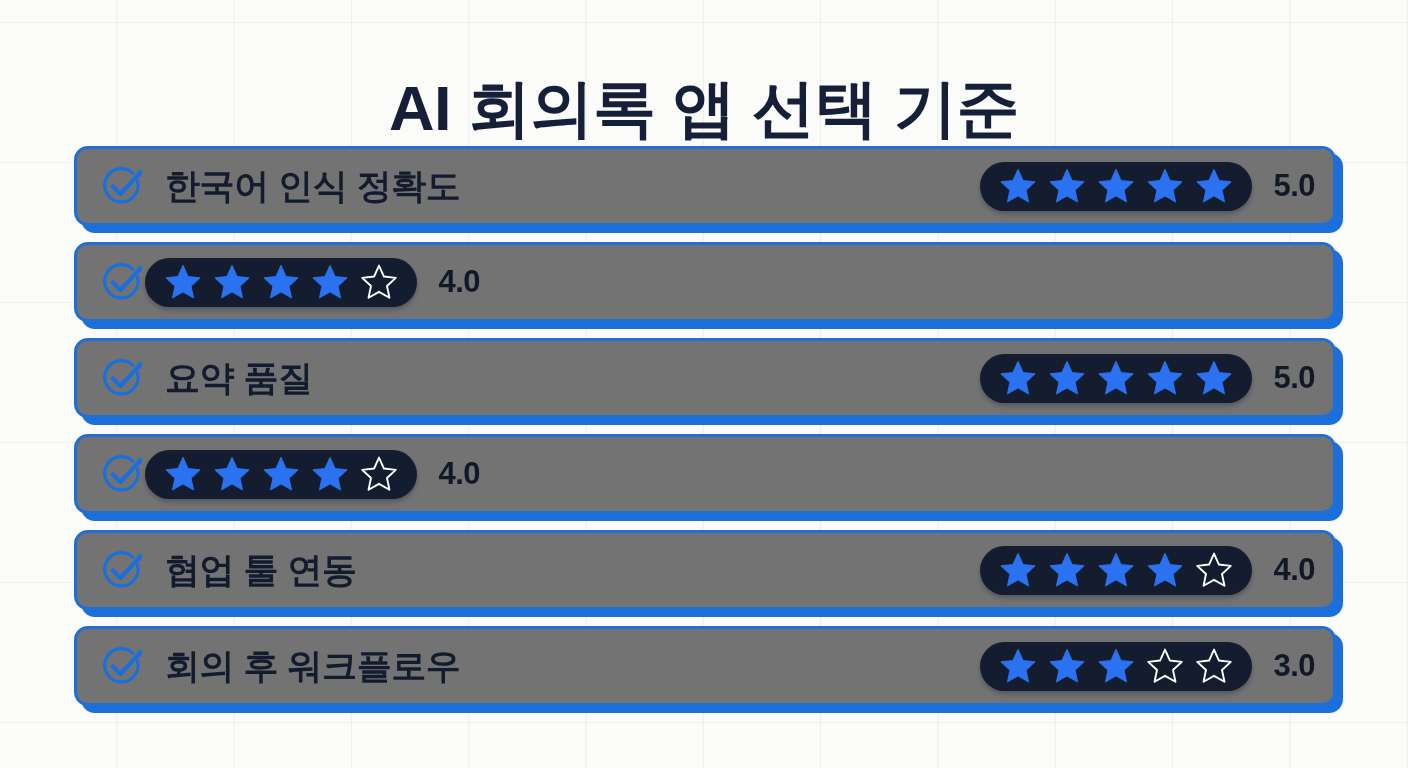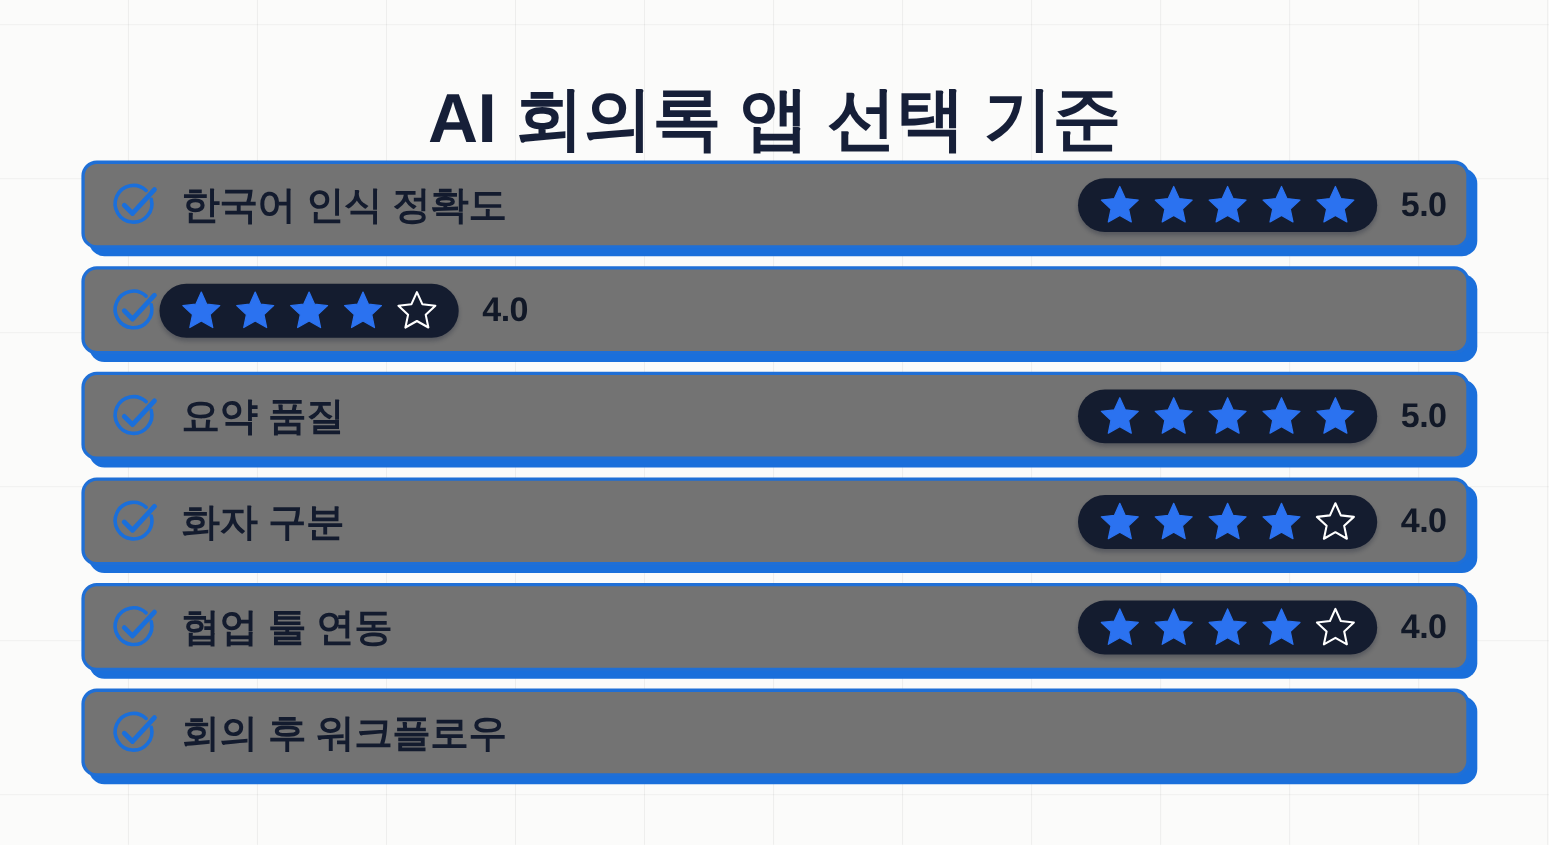--- a/index.html
+++ b/index.html
@@ -211,21 +211,20 @@
             </svg>
           </div>
           <div class="rating-value">5.0</div>
         </div>
       </div>
       <div class="criterion-row">
         <svg viewBox="0 0 48 48" class="check-icon">
           <path d="M 35.3 10.6 A 17.4 17.4 0 1 0 40.2 18.9" fill="none" stroke="#1a6fdb" stroke-width="3.4" stroke-linecap="round"></path>
           <path d="M 14.6 24.6 L 22.4 32.4 L 43.2 9.8" fill="none" stroke="#1a6fdb" stroke-width="4.6" stroke-linecap="round" stroke-linejoin="round"></path>
         </svg>
-        <div class="criterion-label">화자 구분</div>
         <div class="rating-group">
           <div class="star-pill">
             <svg viewBox="0 0 48 48" class="star-icon">
               <path d="M 24 3.2 L 30.25 17.1 L 45.2 18.8 L 34.1 29.1 L 37.2 43.9 L 24 36.4 L 10.8 43.9 L 13.9 29.1 L 2.8 18.8 L 17.75 17.1 Z" stroke-linejoin="round" fill="#2b72f0" stroke="#2b72f0" stroke-width="1.4"></path>
             </svg>
             <svg viewBox="0 0 48 48" class="star-icon">
               <path d="M 24 3.2 L 30.25 17.1 L 45.2 18.8 L 34.1 29.1 L 37.2 43.9 L 24 36.4 L 10.8 43.9 L 13.9 29.1 L 2.8 18.8 L 17.75 17.1 Z" stroke-linejoin="round" fill="#2b72f0" stroke="#2b72f0" stroke-width="1.4"></path>
             </svg>
             <svg viewBox="0 0 48 48" class="star-icon">
               <path d="M 24 3.2 L 30.25 17.1 L 45.2 18.8 L 34.1 29.1 L 37.2 43.9 L 24 36.4 L 10.8 43.9 L 13.9 29.1 L 2.8 18.8 L 17.75 17.1 Z" stroke-linejoin="round" fill="#2b72f0" stroke="#2b72f0" stroke-width="1.4"></path>
@@ -266,16 +265,36 @@
           </div>
           <div class="rating-value">4.0</div>
         </div>
       </div>
       <div class="criterion-row">
         <svg viewBox="0 0 48 48" class="check-icon">
           <path d="M 35.3 10.6 A 17.4 17.4 0 1 0 40.2 18.9" fill="none" stroke="#1a6fdb" stroke-width="3.4" stroke-linecap="round"></path>
           <path d="M 14.6 24.6 L 22.4 32.4 L 43.2 9.8" fill="none" stroke="#1a6fdb" stroke-width="4.6" stroke-linecap="round" stroke-linejoin="round"></path>
         </svg>
         <div class="criterion-label">회의 후 워크플로우</div>
+        <div class="rating-group">
+          <div class="star-pill">
+            <svg viewBox="0 0 48 48" class="star-icon">
+              <path d="M 24 3.2 L 30.25 17.1 L 45.2 18.8 L 34.1 29.1 L 37.2 43.9 L 24 36.4 L 10.8 43.9 L 13.9 29.1 L 2.8 18.8 L 17.75 17.1 Z" stroke-linejoin="round" fill="#2b72f0" stroke="#2b72f0" stroke-width="1.4"></path>
+            </svg>
+            <svg viewBox="0 0 48 48" class="star-icon">
+              <path d="M 24 3.2 L 30.25 17.1 L 45.2 18.8 L 34.1 29.1 L 37.2 43.9 L 24 36.4 L 10.8 43.9 L 13.9 29.1 L 2.8 18.8 L 17.75 17.1 Z" stroke-linejoin="round" fill="#2b72f0" stroke="#2b72f0" stroke-width="1.4"></path>
+            </svg>
+            <svg viewBox="0 0 48 48" class="star-icon">
+              <path d="M 24 3.2 L 30.25 17.1 L 45.2 18.8 L 34.1 29.1 L 37.2 43.9 L 24 36.4 L 10.8 43.9 L 13.9 29.1 L 2.8 18.8 L 17.75 17.1 Z" stroke-linejoin="round" fill="#2b72f0" stroke="#2b72f0" stroke-width="1.4"></path>
+            </svg>
+            <svg viewBox="0 0 48 48" class="star-icon">
+              <path d="M 24 3.2 L 30.25 17.1 L 45.2 18.8 L 34.1 29.1 L 37.2 43.9 L 24 36.4 L 10.8 43.9 L 13.9 29.1 L 2.8 18.8 L 17.75 17.1 Z" stroke-linejoin="round" fill="none" stroke="#ffffff" stroke-width="2.4"></path>
+            </svg>
+            <svg viewBox="0 0 48 48" class="star-icon">
+              <path d="M 24 3.2 L 30.25 17.1 L 45.2 18.8 L 34.1 29.1 L 37.2 43.9 L 24 36.4 L 10.8 43.9 L 13.9 29.1 L 2.8 18.8 L 17.75 17.1 Z" stroke-linejoin="round" fill="none" stroke="#ffffff" stroke-width="2.4"></path>
+            </svg>
+          </div>
+          <div class="rating-value">3.0</div>
+        </div>
       </div>
     </div>
 
 </div>
 
 </body></html>

